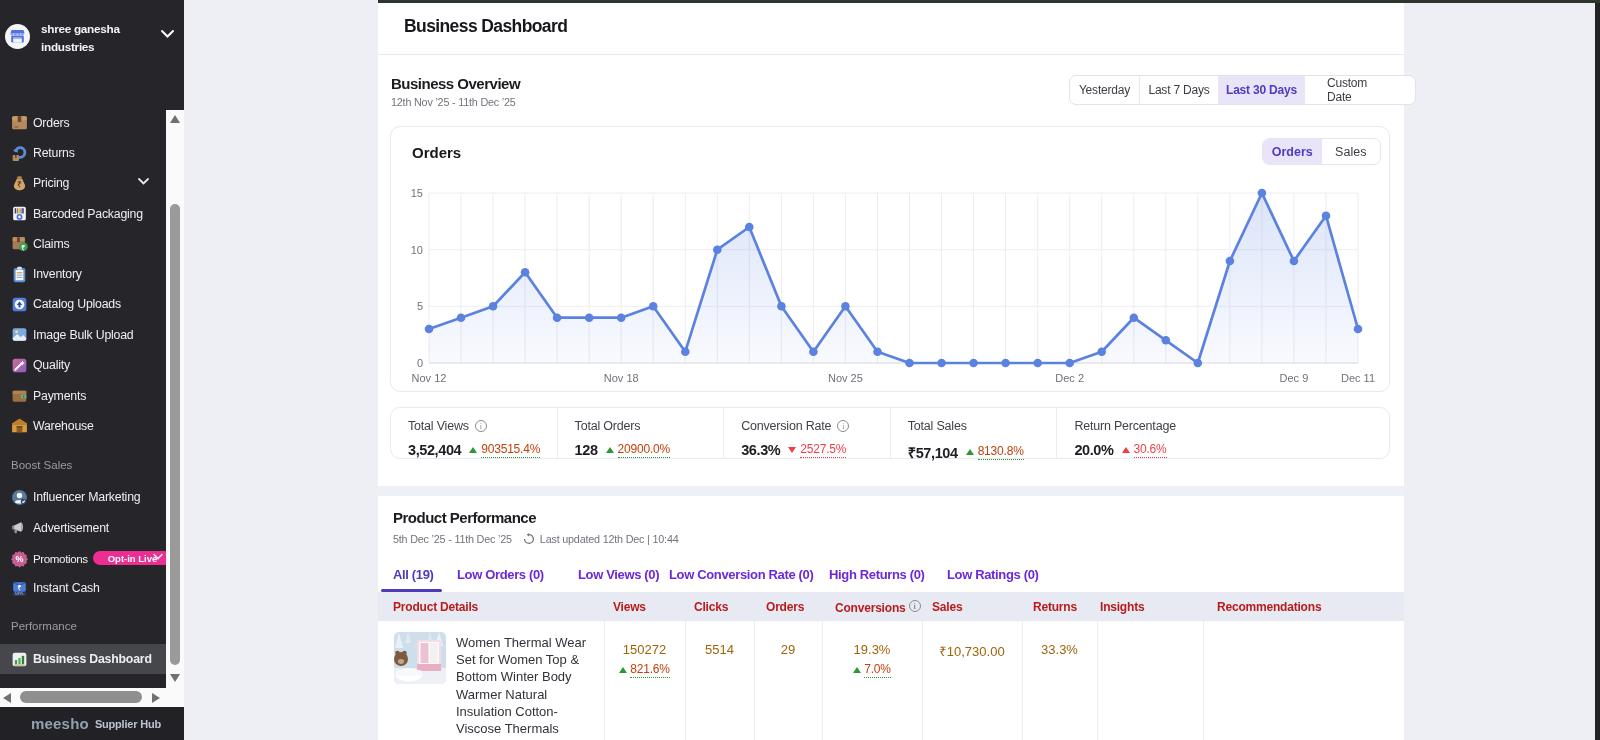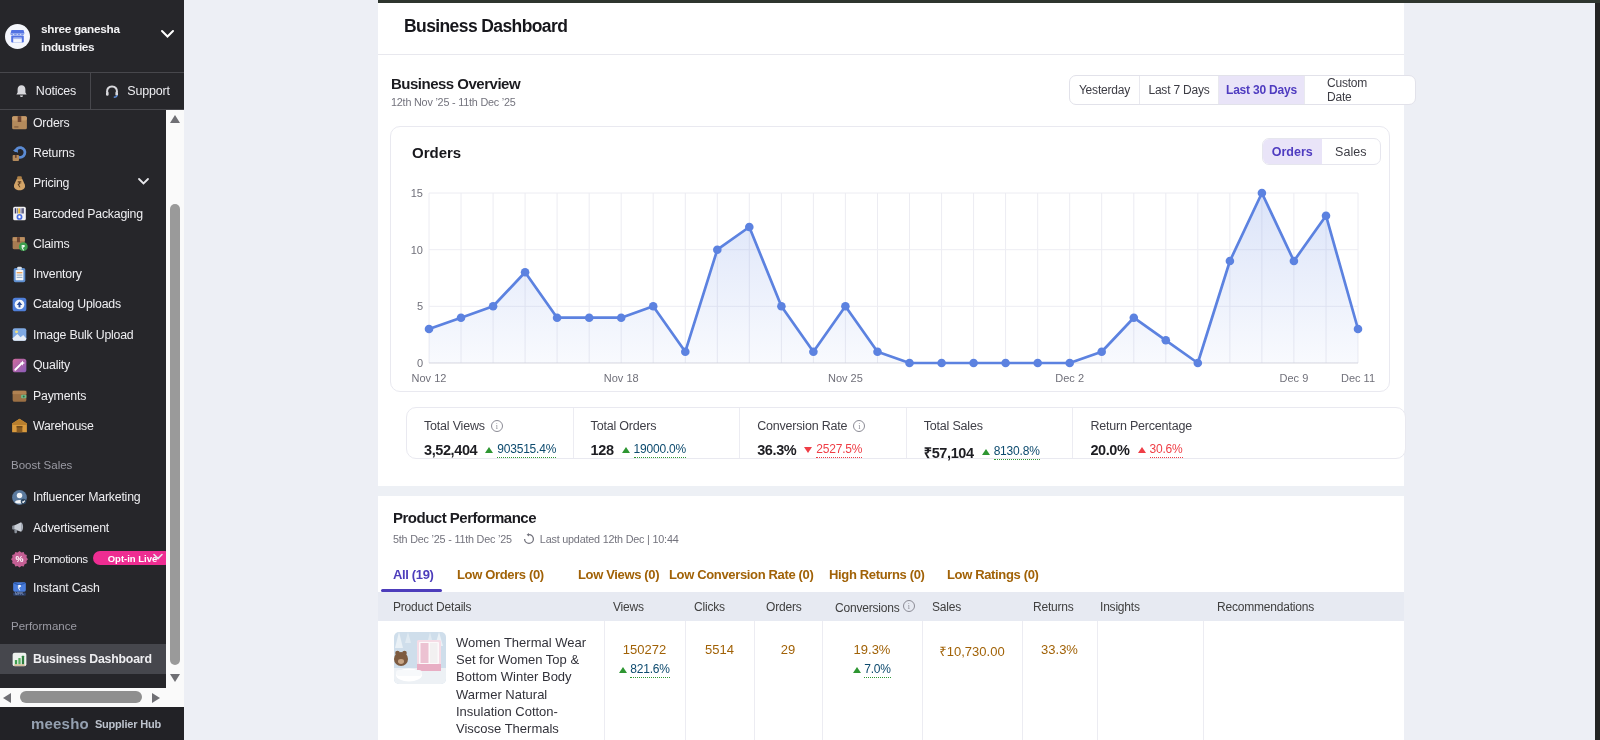--- a/index.html
+++ b/index.html
@@ -54,43 +54,43 @@
 
   
   #chartcard { position:absolute; left:12px; top:71px; width:1000px; height:266px; background:#fff; border:1px solid #e9e9f0; border-radius:10px; }
   #chartcard .title { position:absolute; left:21px; top:17px; font-size:15px; font-weight:bold; color:#17171c; }
   #ostoggle { position:absolute; left:871px; top:11px; width:119px; height:27px; background:#fff; border:1px solid #e6e6ee; border-radius:7px; display:flex; overflow:hidden; }
   #ostoggle .tg { flex:1; display:flex; align-items:center; justify-content:center; font-size:12.5px; }
   #ostoggle .tg.sel { background:#e9e4f8; color:#4f3cc0; font-weight:bold; }
   #ostoggle .tg.uns { color:#3c3c44; }
 
   
-  #metrics { position:absolute; left:28px; top:352px; width:1000px; height:52px; background:#fff; border:1px solid #e9e9f0; border-radius:10px; display:flex; }
+  #metrics { position:absolute; left:12px; top:352px; width:1000px; height:52px; background:#fff; border:1px solid #e9e9f0; border-radius:10px; display:flex; }
   #metrics .tile { position:relative; width:166.6px; border-right:1px solid #ececf2; padding:11px 0 0 17px; }
   #metrics .tile:last-child { border-right:none; }
   .mlabel { font-size:12.5px; letter-spacing:-0.2px; color:#3f3f47; display:flex; align-items:center; gap:6px; }
   .mval { margin-top:9px; font-size:14.5px; letter-spacing:-0.4px; font-weight:bold; color:#1d1d22; display:flex; align-items:center; white-space:nowrap; }
   .tri-up { width:0; height:0; border-left:4px solid transparent; border-right:4px solid transparent; border-bottom:6px solid #2e9632; display:inline-block; margin:0 4px 0 8px; }
   .tri-dn { width:0; height:0; border-left:4px solid transparent; border-right:4px solid transparent; border-top:6px solid #ef3e46; display:inline-block; margin:0 4px 0 8px; }
   .tri-up.red { border-bottom-color:#ef3e46; }
   .pct { font-size:12px; letter-spacing:-0.2px; font-weight:normal; border-bottom:1.5px dotted; padding-bottom:1px; }
-  .pct.g { color:#0c4a6e; border-color:#2e9632; }
+  .pct.g { color:#c2410c; border-color:#2e9632; }
   .pct.r { color:#ef3e46; border-color:#ef3e46; }
 
   
   #pp-h { position:absolute; left:15px; top:13px; font-size:15px; letter-spacing:-0.5px; font-weight:bold; color:#1b1b20; }
   #pp-sub { position:absolute; left:15px; top:37px; font-size:10.8px; letter-spacing:-0.2px; color:#73737d; display:flex; align-items:center; gap:5px; }
   #searchbox { position:absolute; left:760px; top:16px; width:253px; height:30px; background:#fff; border:1px solid #d8d8e2; border-radius:7px; display:flex; align-items:center; }
   #searchbox .ph { margin-left:31px; font-size:11.3px; letter-spacing:-0.15px; color:#9a9aa4; white-space:nowrap; }
   #tabs { position:absolute; left:0; top:60px; width:1026px; height:34px; }
-  #tabs .tab { position:absolute; top:11px; font-size:13px; font-weight:bold; letter-spacing:-0.35px; color:#a16207; white-space:nowrap; }
+  #tabs .tab { position:absolute; top:11px; font-size:13px; font-weight:bold; letter-spacing:-0.35px; color:#6d28d9; white-space:nowrap; }
   #tabs .tab.active { color:#4d3dbb; }
   #tab-underline { position:absolute; left:3px; top:33px; width:61px; height:3px; background:#4d3dbb; border-radius:2px; }
   #thead { position:absolute; left:0; top:96px; width:1026px; height:29px; background:#e7eaf2; }
-  #thead .th { position:absolute; top:8px; font-size:12px; font-weight:normal; letter-spacing:-0.2px; color:#404040; }
+  #thead .th { position:absolute; top:8px; font-size:12px; font-weight:bold; letter-spacing:-0.2px; color:#b91c1c; }
   #trow { position:absolute; left:0; top:125px; width:1026px; height:119px; background:#fff; }
   .cdiv { position:absolute; top:125px; width:1px; height:119px; background:#ececf2; }
   .cell-num { position:absolute; font-size:13px; color:#a16207; text-align:center; }
   .cell-pct { position:absolute; font-size:12.5px; color:#2e9632; text-align:center; }
 
   .info { display:inline-block; width:12px; height:12px; border:1.2px solid #8b8b95; border-radius:50%; position:relative; }
   .info::after { content:"i"; position:absolute; left:0; top:0; width:100%; height:100%; display:flex; align-items:center; justify-content:center; font-size:8px; color:#8b8b95; font-family:"Liberation Serif", serif; }
 </style>
 </head>
 <body>
@@ -202,21 +202,21 @@
 <text x="967.0" y="255" font-size="11" fill="#70707a" text-anchor="middle">Dec 11</text>
 </svg>
     </div>
     <div id="metrics">
       <div class="tile">
         <div class="mlabel">Total Views <span class="info"></span></div>
         <div class="mval">3,52,404 <span class="tri-up"></span><span class="pct g">903515.4%</span></div>
       </div>
       <div class="tile">
         <div class="mlabel">Total Orders</div>
-        <div class="mval">128 <span class="tri-up"></span><span class="pct g">19000.0%</span></div>
+        <div class="mval">128 <span class="tri-up"></span><span class="pct g">20900.0%</span></div>
       </div>
       <div class="tile">
         <div class="mlabel">Conversion Rate <span class="info"></span></div>
         <div class="mval">36.3% <span class="tri-dn"></span><span class="pct r">2527.5%</span></div>
       </div>
       <div class="tile">
         <div class="mlabel">Total Sales</div>
         <div class="mval">₹57,104 <span class="tri-up"></span><span class="pct g">8130.8%</span></div>
       </div>
       <div class="tile">
@@ -312,32 +312,20 @@
 <rect x="4.2" y="8.5" width="8.6" height="1.6" fill="#5272e2" opacity="0.45"></rect>
 <path d="M1.5 4.5 L15.5 4.5 L14.5 1 L2.5 1 Z" fill="#5272e2"></path>
 <path d="M1.2 4.5 a1.75 1.75 0 0 0 3.5 0 a1.75 1.75 0 0 0 3.5 0 a1.75 1.75 0 0 0 3.5 0 a1.75 1.75 0 0 0 3.5 0 L15.5 4.5 L1.2 4.5 Z" fill="#7b95ea"></path>
 </svg>
       </div>
     <div id="sb-name">shree ganesha<br>industries</div>
     <svg class="abs" style="left:160px;top:29px;" width="15" height="10" viewBox="0 0 15 10">
         <path d="M2 2 L7.5 7.5 L13 2" stroke="#fff" stroke-width="2" fill="none" stroke-linecap="round"></path>
       </svg>
   </div>
-  <div id="sb-row2">
-    <div class="cell" id="cell-notices"><svg width="15" height="15" viewBox="0 0 15 15">
-          <path d="M7.5 1.2 C5 1.2 3.6 3 3.6 5.4 L3.6 8.6 L2.4 10.6 L12.6 10.6 L11.4 8.6 L11.4 5.4 C11.4 3 10 1.2 7.5 1.2 Z" fill="#d8d8dc"></path>
-          <path d="M6 11.6 a1.5 1.5 0 0 0 3 0 Z" fill="#d8d8dc"></path>
-        </svg>Notices</div>
-    <div class="cell" id="cell-support"><svg width="16" height="15" viewBox="0 0 16 15">
-          <path d="M3 8 C3 4.5 5 2.5 8 2.5 C11 2.5 13 4.5 13 8" fill="none" stroke="#d8d8dc" stroke-width="2"></path>
-          <rect x="2" y="7.5" width="2.6" height="4.2" rx="1.2" fill="#d8d8dc"></rect>
-          <rect x="11.4" y="7.5" width="2.6" height="4.2" rx="1.2" fill="#d8d8dc"></rect>
-          <path d="M13 11 C13 12.6 11.5 13.3 9.8 13.3" fill="none" stroke="#5b8bd4" stroke-width="1.4"></path>
-        </svg>Support</div>
-  </div>
   <div id="bd-selected"></div>
   <div id="menu">
 <div class="menu-item" style="top:107.5px;">
   <span class="mi"><svg width="18" height="18" viewBox="0 0 18 18">
             <rect x="2" y="3" width="14" height="12.5" rx="1.5" fill="#b38a5c"></rect>
             <rect x="2" y="3" width="14" height="4" rx="1.5" fill="#c69a6a"></rect>
             <rect x="7.3" y="3" width="3.4" height="5.5" fill="#6e4430"></rect>
             <rect x="4" y="12.5" width="4" height="1.4" fill="#8a6442"></rect>
           </svg></span>
   <span class="mt">Orders</span>

